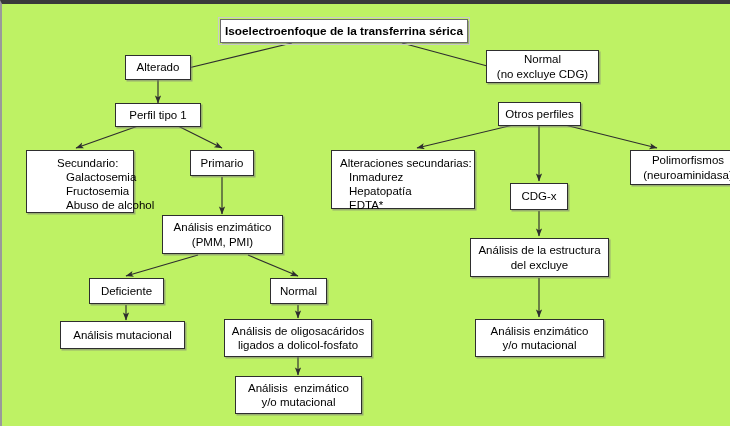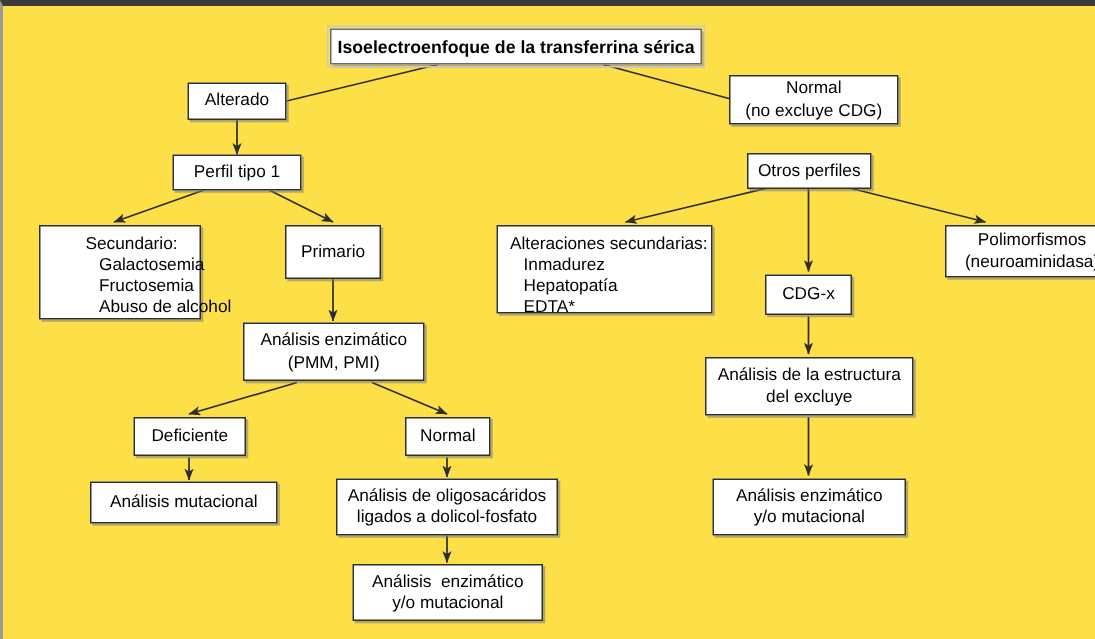--- a/index.html
+++ b/index.html
@@ -4,21 +4,21 @@
 <style>
   html, body {
     margin: 0;
     padding: 0;
     background: #ffffff;
   }
   #canvas {
     position: relative;
     width: 730px;
     height: 426px;
-    background: #fde047;
+    background: #bef264;
     border-top: 4px solid #3a3a3a;
     border-left: 2px solid #9a9a9a;
     box-sizing: border-box;
     overflow: hidden;
     font-family: "Liberation Sans", sans-serif;
     -webkit-font-smoothing: antialiased;
   }
   #edges {
     position: absolute;
     left: 0;
@@ -128,21 +128,21 @@
     <span class="ln">Otros perfiles</span>
   </div>
 
   <div class="node listbox" style="left:24px; top:146px; width:108px; height:63px;padding-left:30px;">
     <span class="ln">Secundario:</span>
     <span class="ln indent">Galactosemia</span>
     <span class="ln indent">Fructosemia</span>
     <span class="ln indent">Abuso de alcohol</span>
   </div>
 
-  <div class="node" style="left:188px; top:146px; width:64px; height:36px;">
+  <div class="node" style="left:188px; top:146px; width:64px; height:26px;">
     <span class="ln">Primario</span>
   </div>
 
   <div class="node listbox" style="left:329px; top:146px; width:144px; height:59px;">
     <span class="ln">Alteraciones secundarias:</span>
     <span class="ln indent">Inmadurez</span>
     <span class="ln indent">Hepatopatía</span>
     <span class="ln indent">EDTA*</span>
   </div>
 

